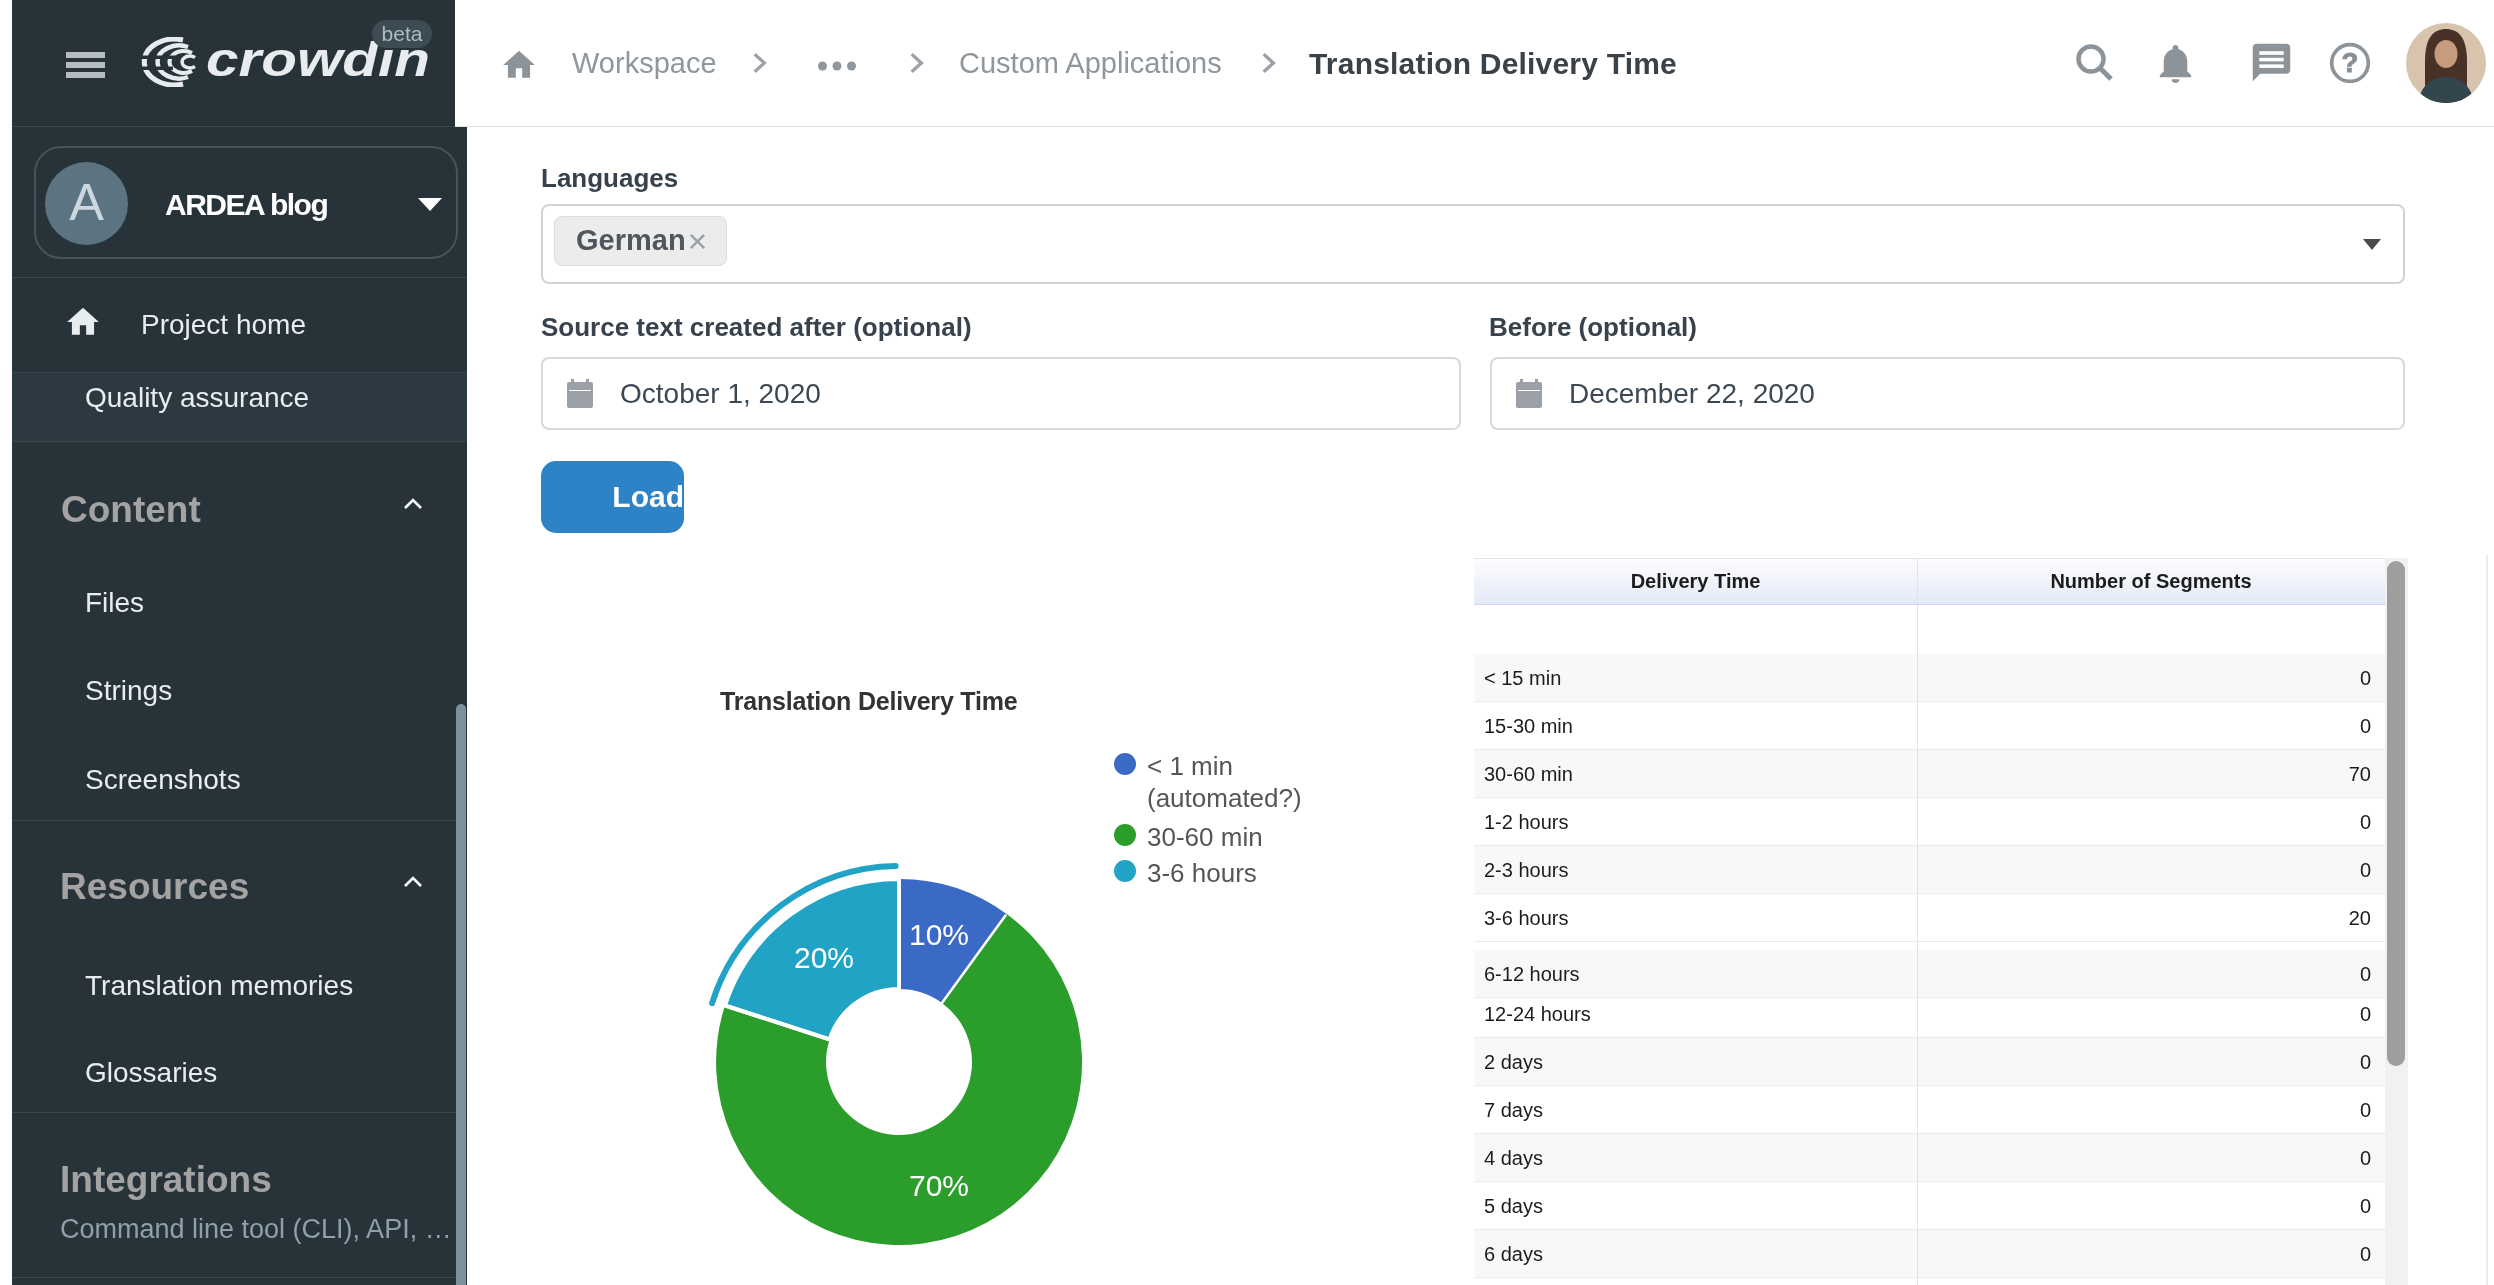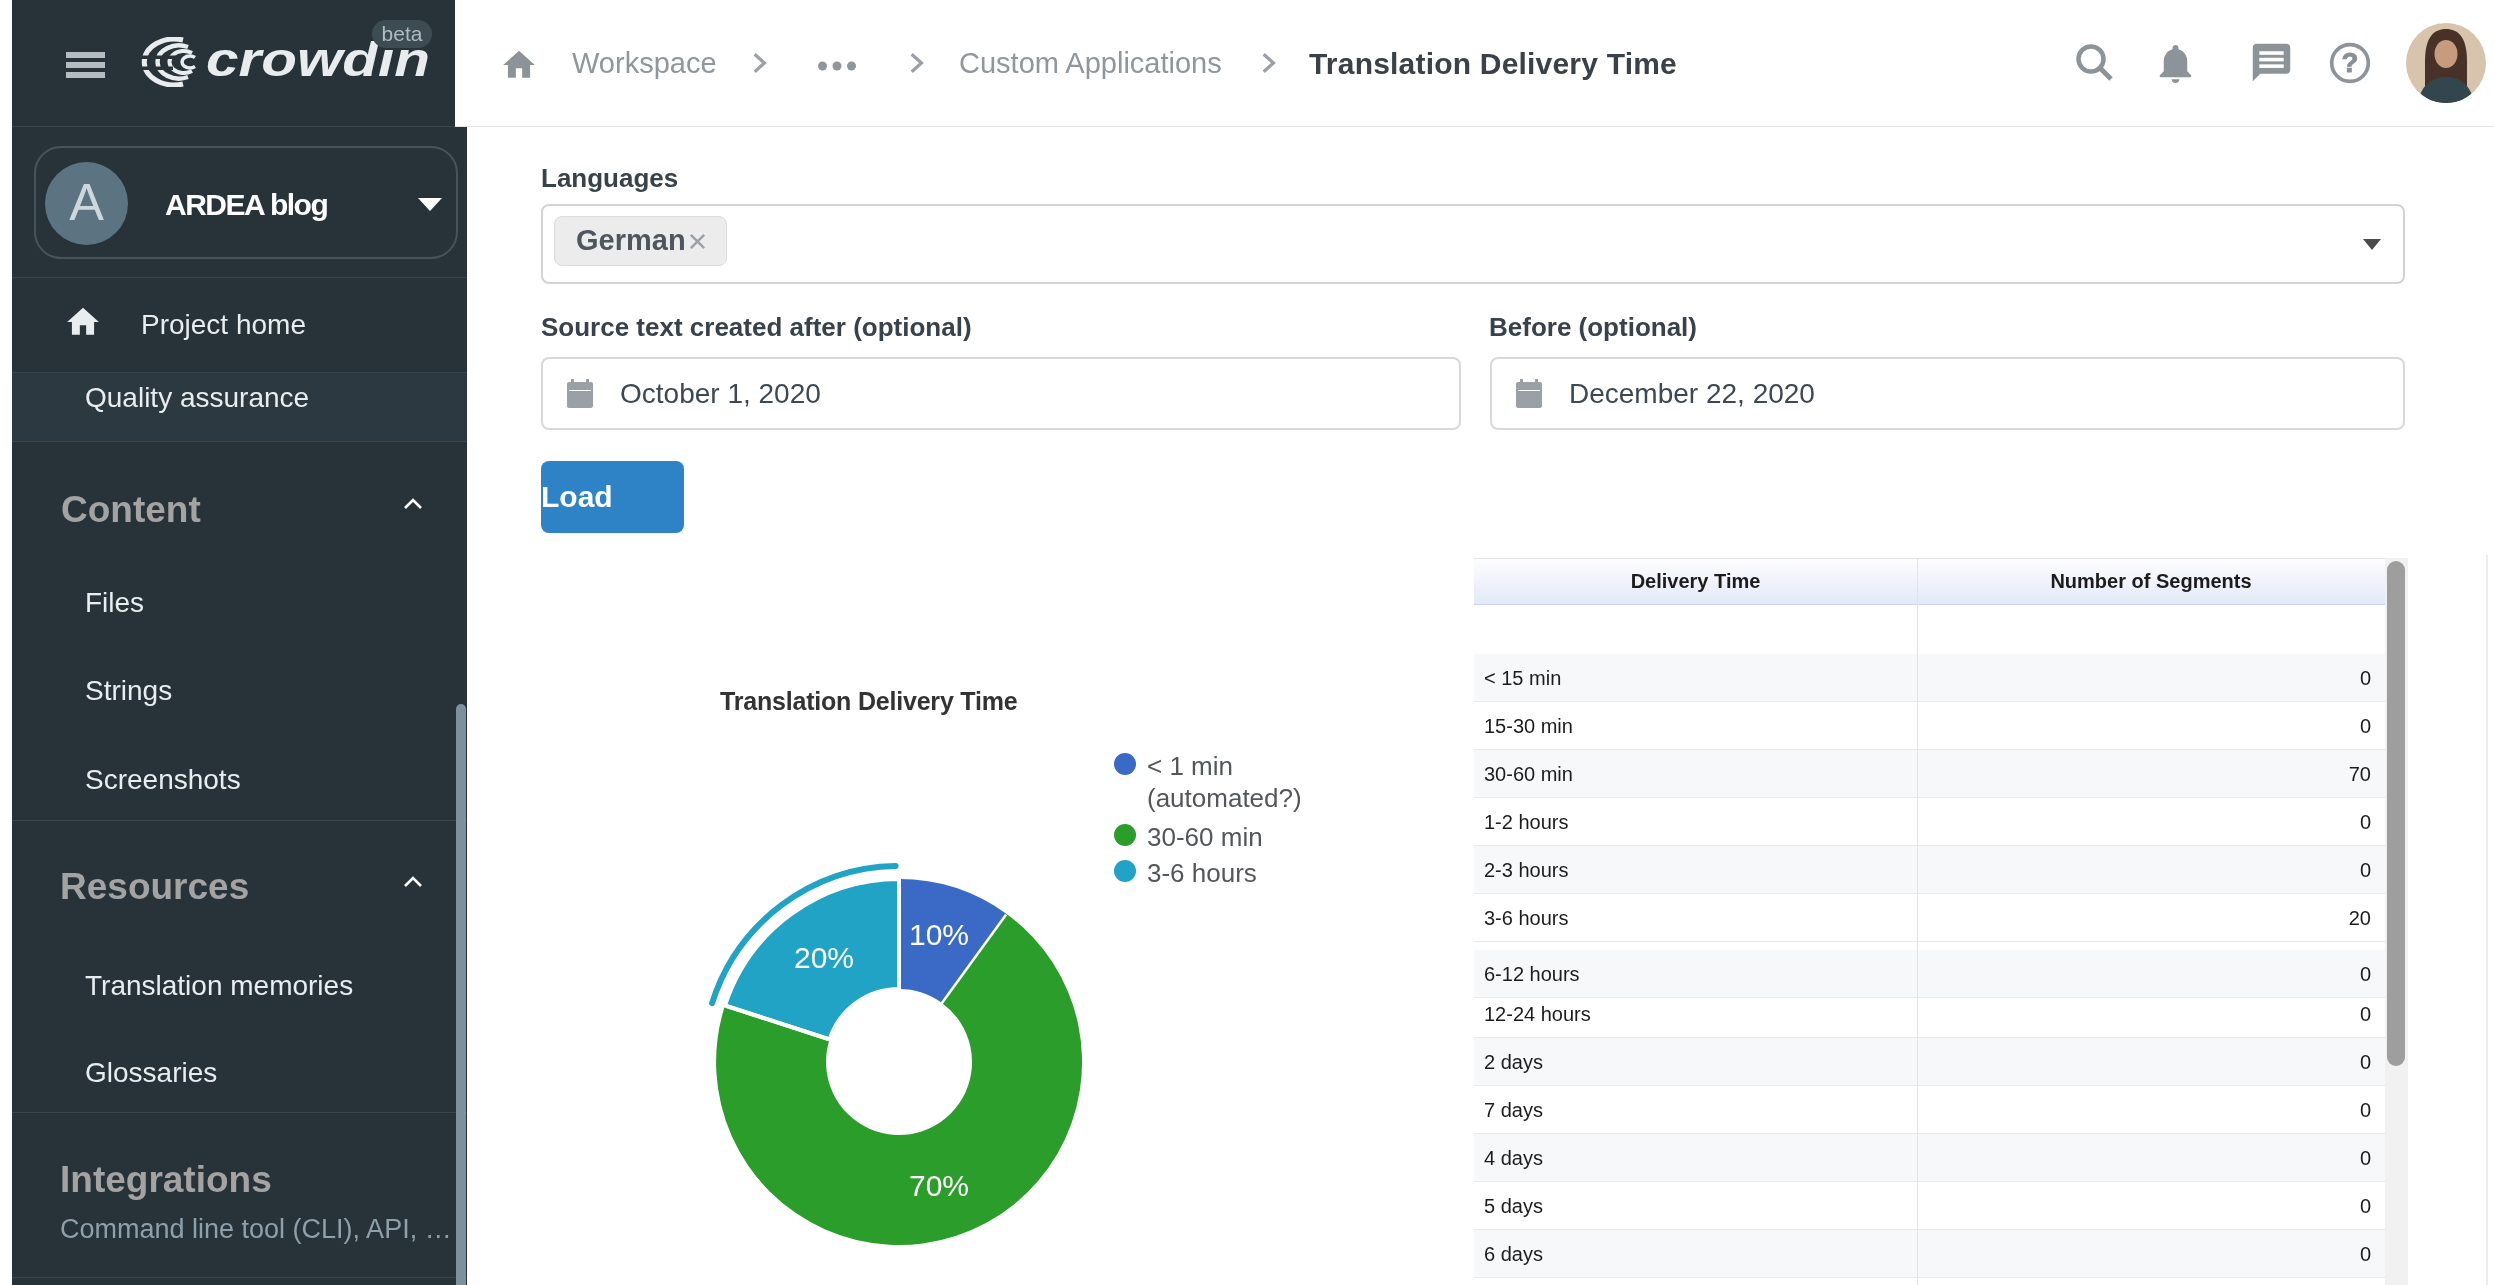--- a/index.html
+++ b/index.html
@@ -27,21 +27,21 @@
   
   .lbl { position:absolute; font-size:26px; font-weight:bold; color:#37424c; white-space:nowrap; }
   #selbox { position:absolute; left:541px; top:204px; width:1864px; height:80px;
     border:2px solid #d3d3d3; border-radius:8px; background:#fff; }
   #tag { position:absolute; left:554px; top:216px; width:173px; height:50px; background:#ececec;
     border:1px solid #dcdcdc; border-radius:8px; font-size:29px; color:#4f565e; font-weight:bold;
     line-height:47px; padding-left:21px; }
   .dinput { position:absolute; top:357px; height:73px; border:2px solid #d8d8d8; border-radius:8px; background:#fff; }
   .dtext { position:absolute; top:357px; height:73px; line-height:73px; font-size:28px; color:#3c4853; }
   #loadbtn { position:absolute; left:541px; top:461px; width:143px; height:72px; background:#2d83c5;
-    border-radius:8px; color:#fff; font-size:30px; font-weight:bold; text-align:left; line-height:72px; }
+    border-radius:15px; color:#fff; font-size:30px; font-weight:bold; text-align:right; line-height:72px; }
   .calico { position:absolute; width:28px; height:31px; }
   
   #ctitle { position:absolute; left:720px; top:687px; font-size:25px; font-weight:bold; color:#333; letter-spacing:-0.2px; }
   .leg { position:absolute; font-size:26px; color:#54575a; white-space:nowrap; line-height:32px; }
   .dot { position:absolute; width:22px; height:22px; border-radius:50%; }
   
   #tbl { position:absolute; left:1474px; top:558px; width:911px; height:727px; font-size:20px; color:#1c1c1c; }
   #thead { position:absolute; left:0; top:0; width:911px; height:47px;
     background:linear-gradient(#fdfdfe,#e3e9f8); border-top:1px solid #e3e3e3; border-bottom:1px solid #ccd5e8;
     font-weight:bold; }

